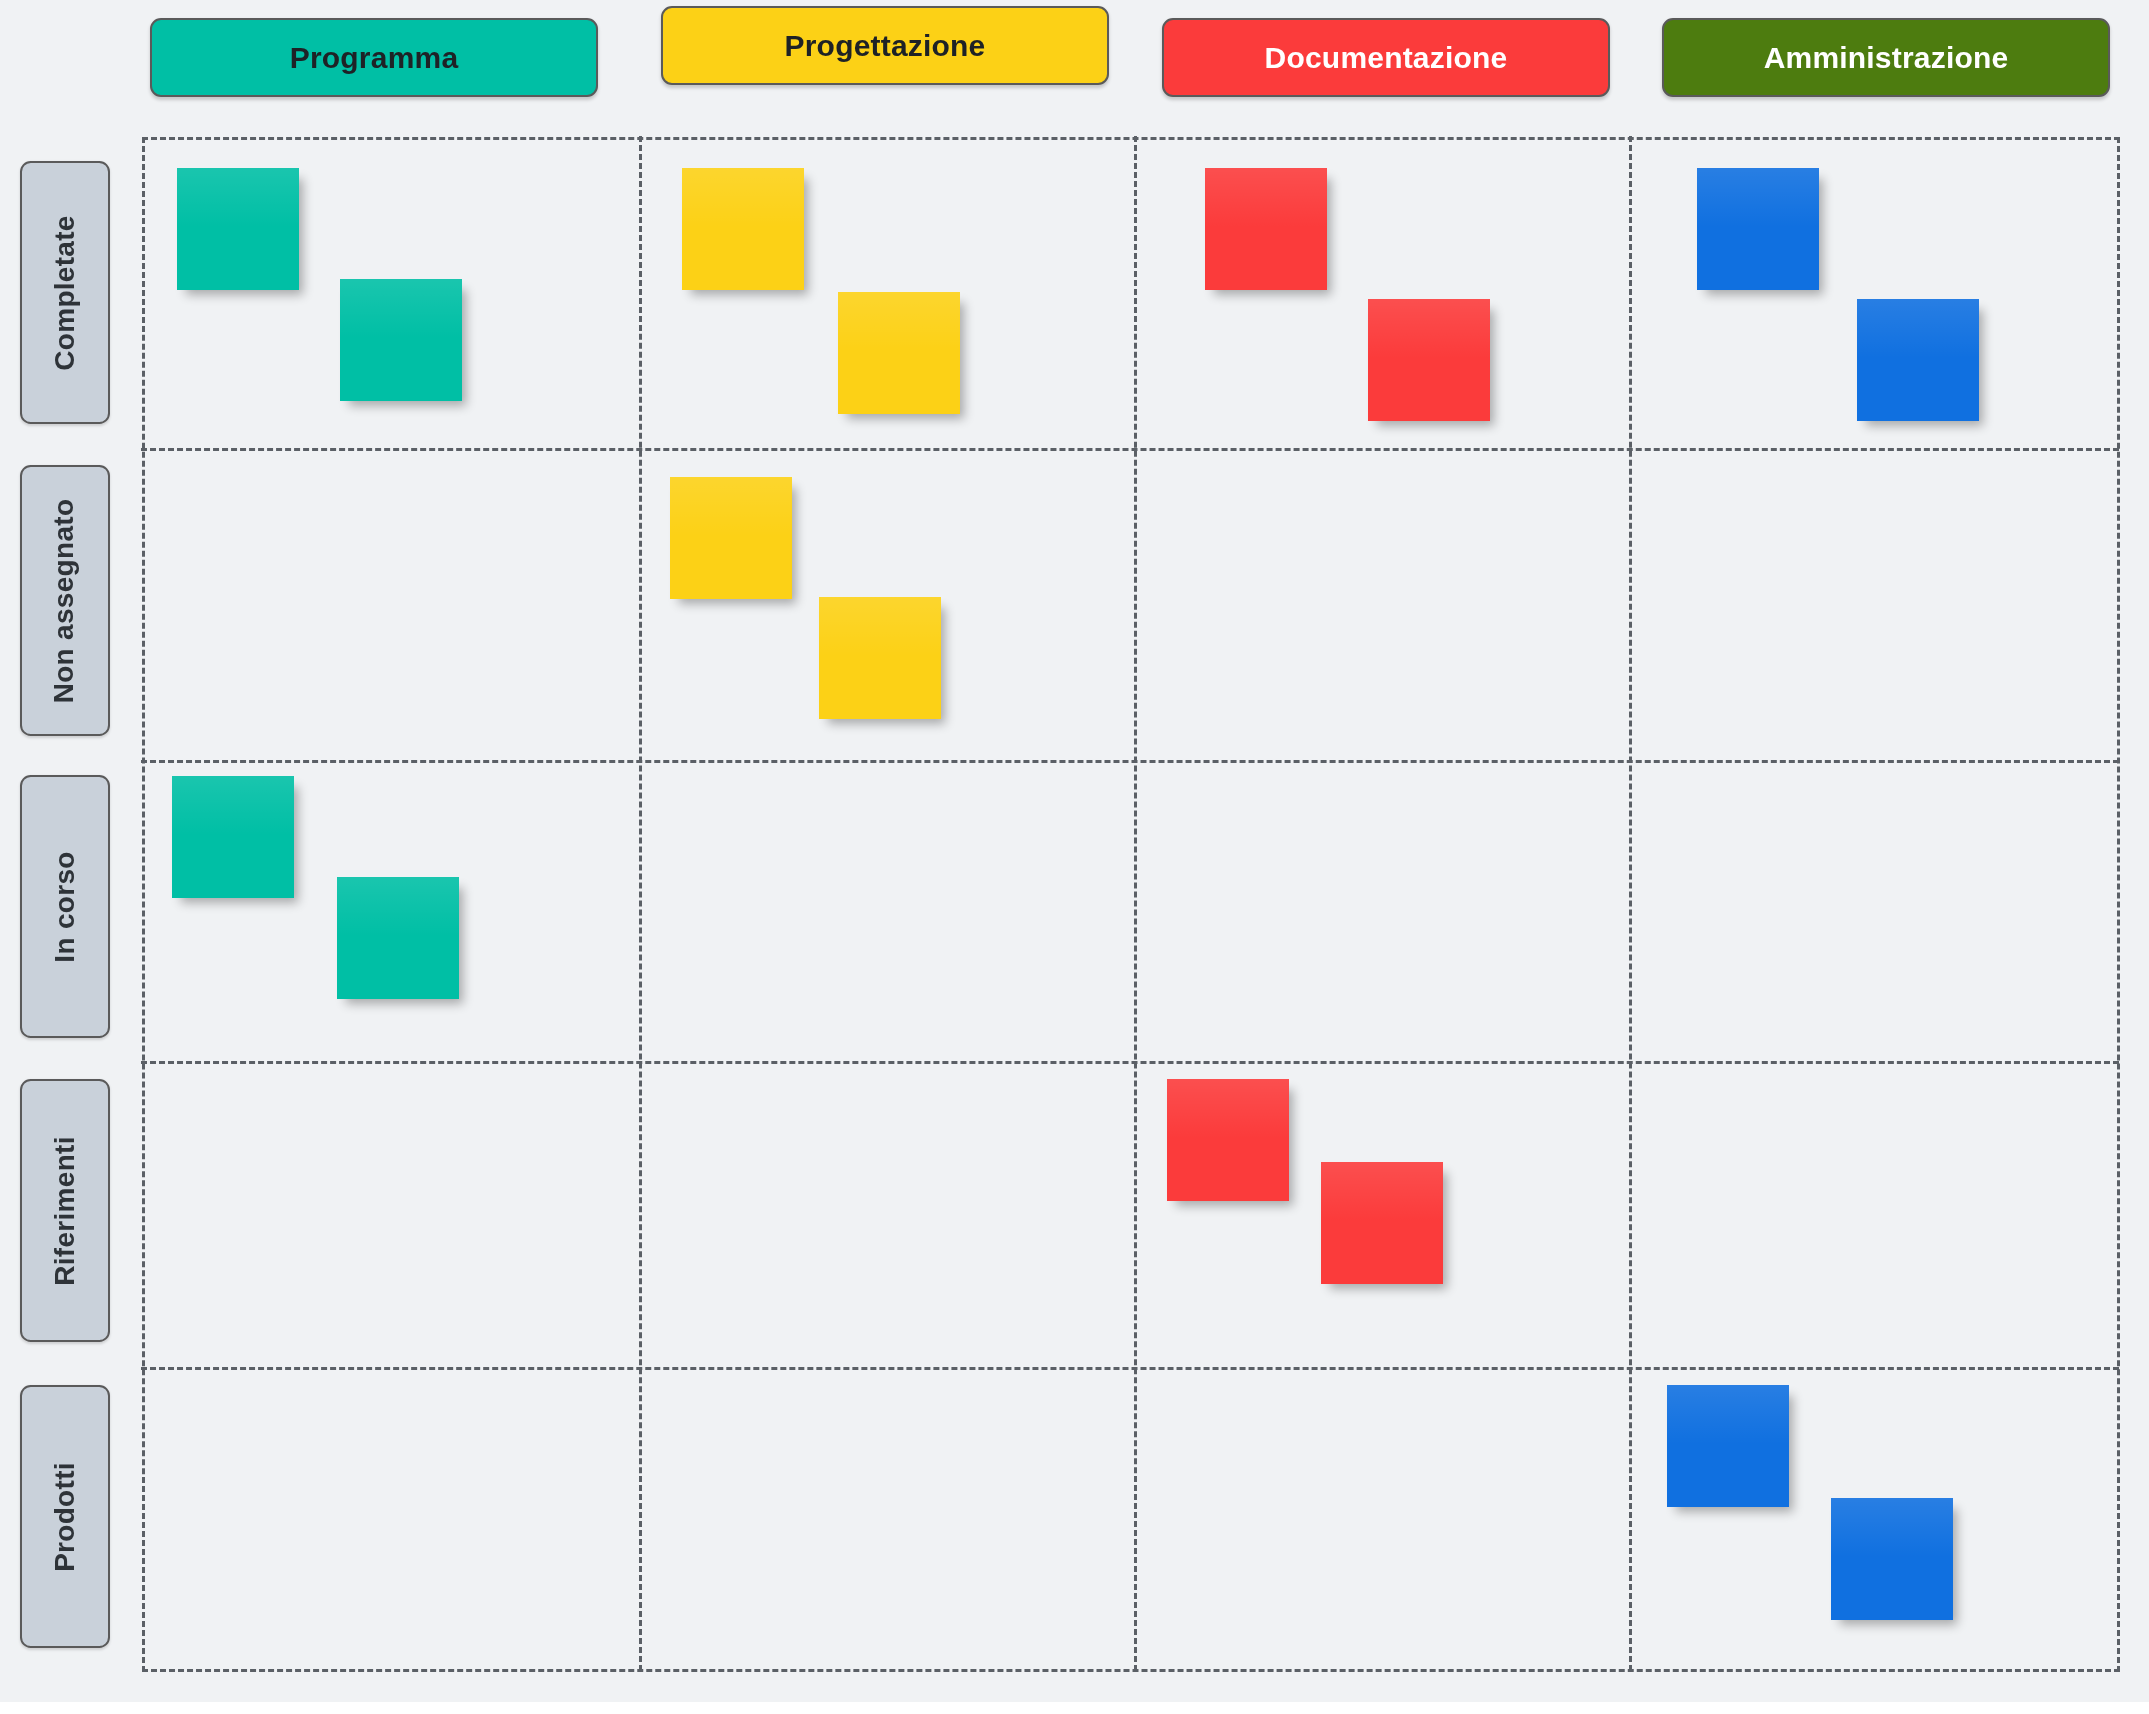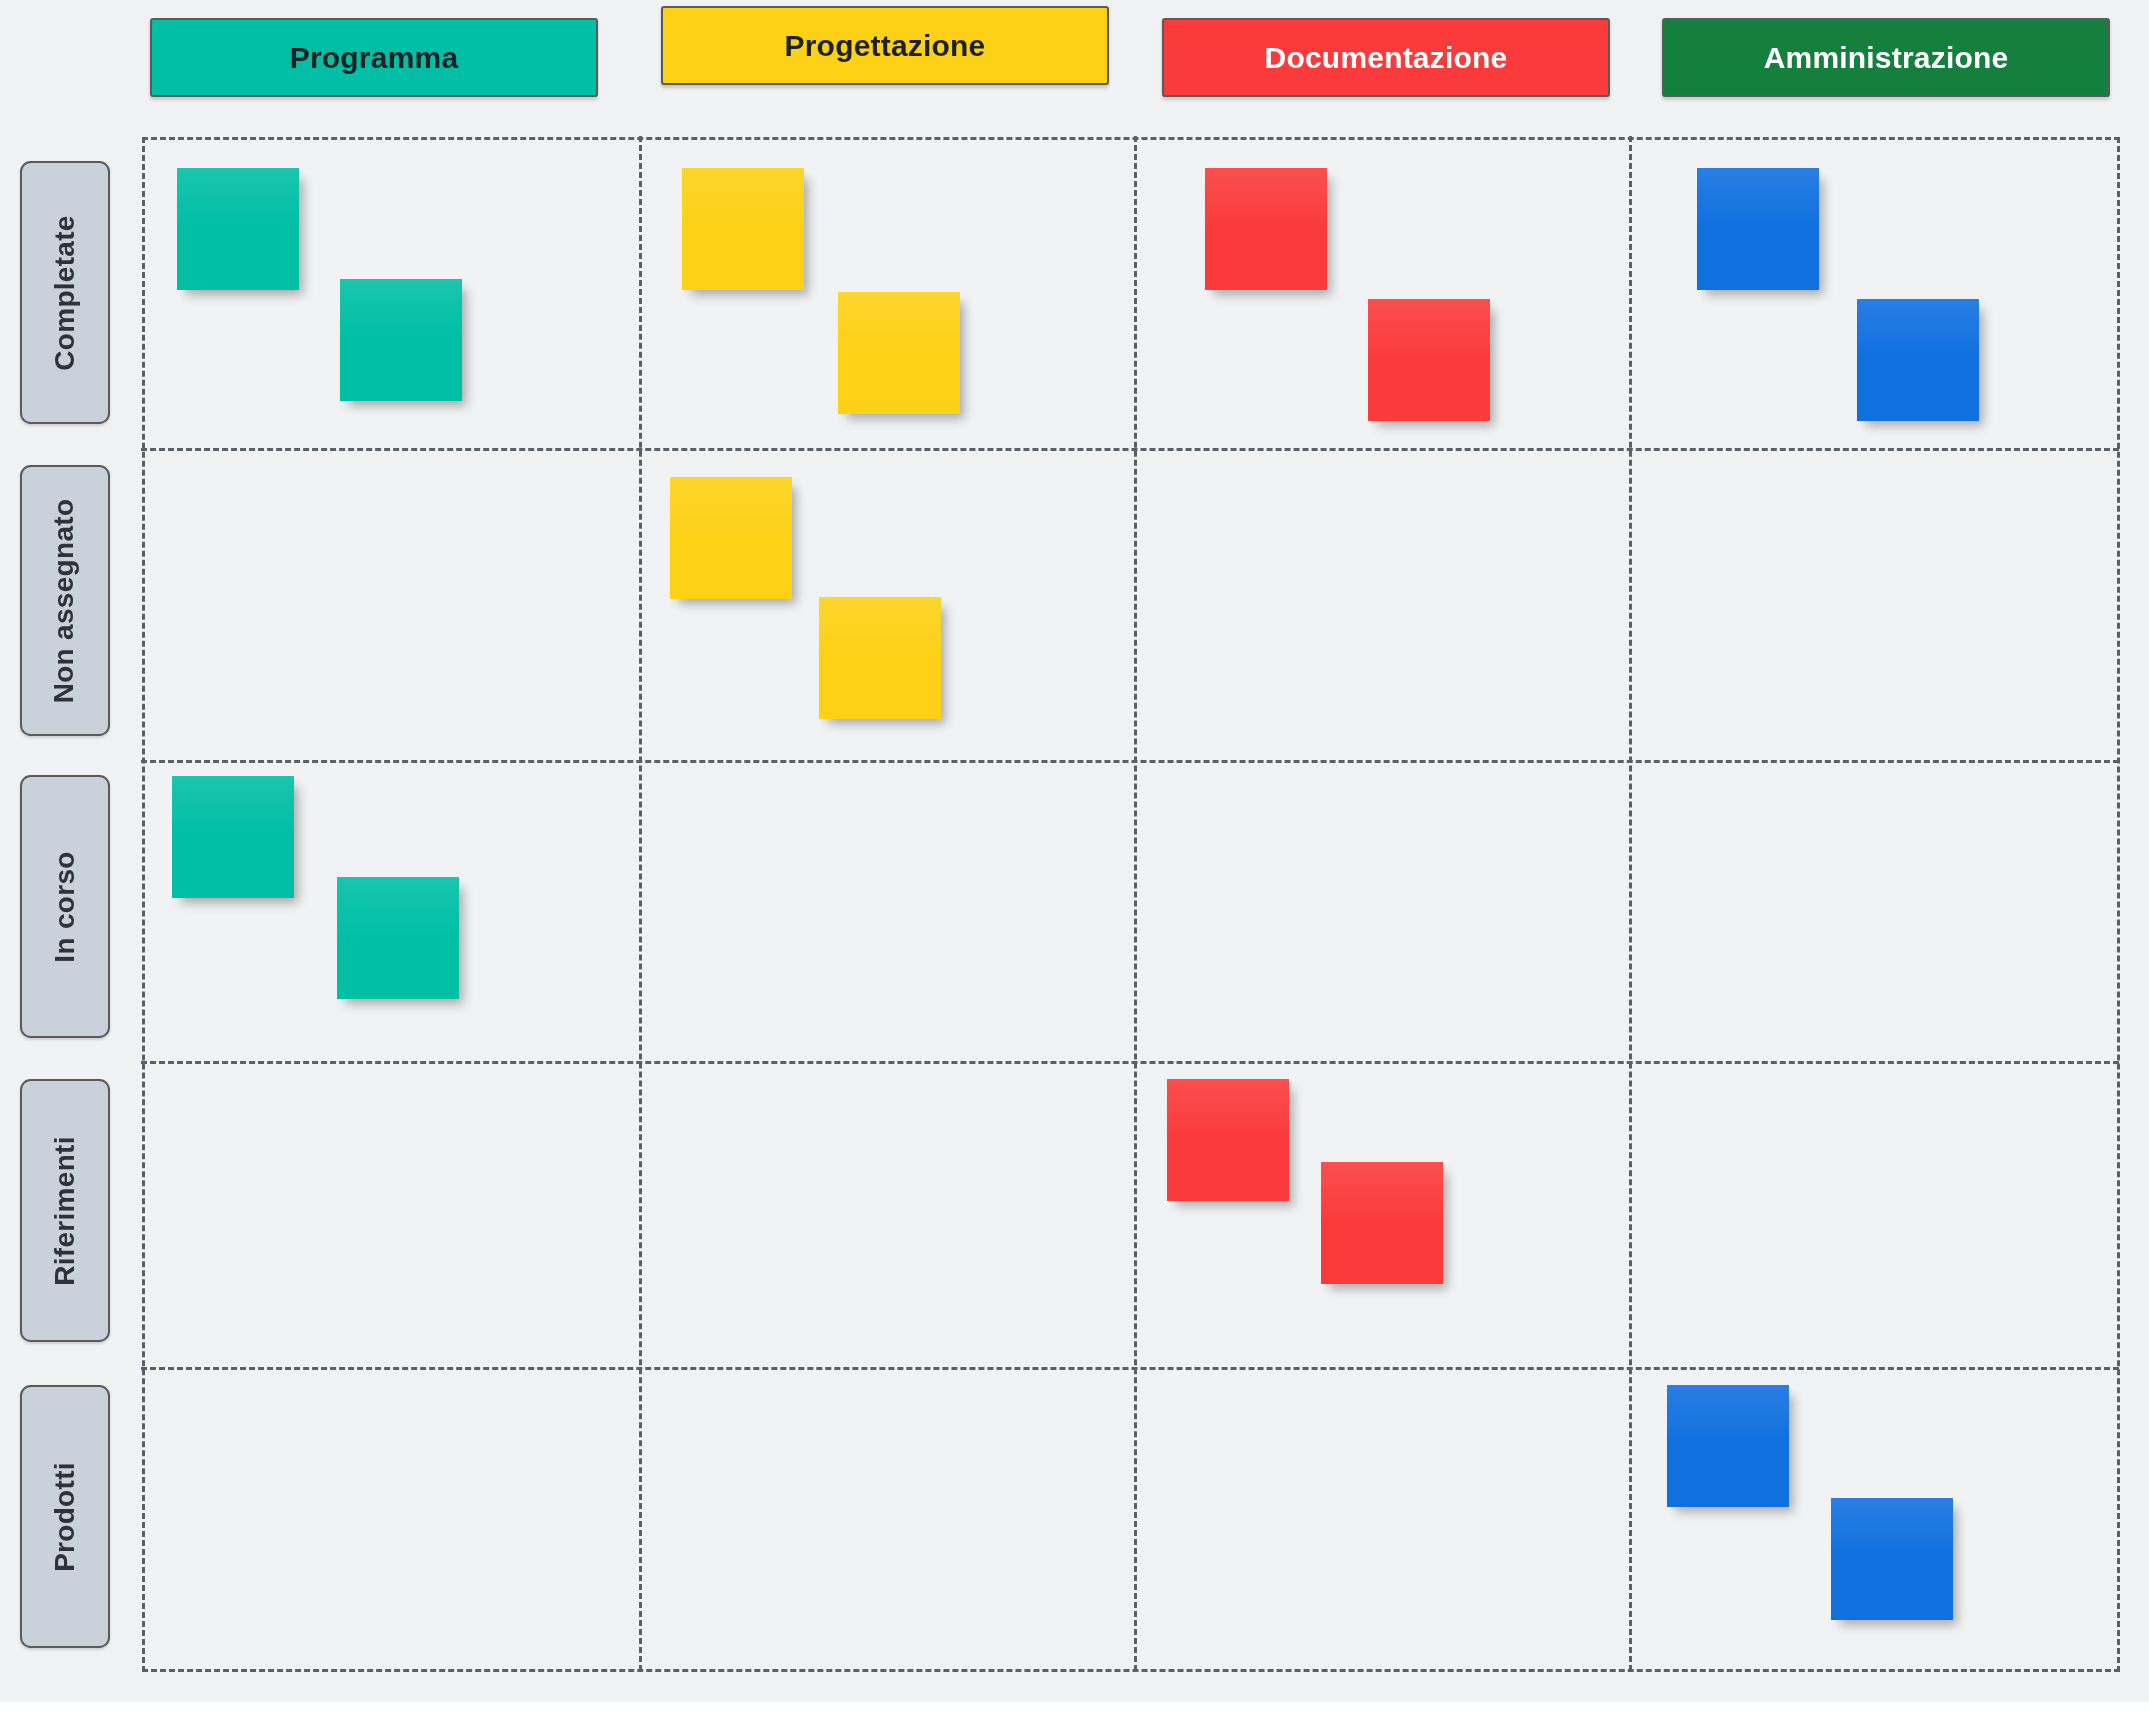--- a/index.html
+++ b/index.html
@@ -14,21 +14,21 @@
     position:relative;
     width:2149px;height:1702px;
     background:#f0f2f4;
   }
 
   
   .col-header{
     position:absolute;
     height:79px;
     border:2.7px solid #5a5a5a;
-    border-radius:3px;
+    border-radius:11px;
     box-sizing:border-box;
     display:flex;align-items:center;justify-content:center;
     font-size:30px;
     font-weight:bold;
     letter-spacing:0.2px;
     box-shadow:0 2.7px 3.6px rgba(0,0,0,0.18);
     user-select:none;
   }
 
   
@@ -103,21 +103,21 @@
   <div id="column-headers">
       <div class="col-header" style="left: 150px; top: 18px; width: 448px; height: 79px; background: rgb(0, 191, 165); color: rgb(30, 34, 38);">
         <span>Programma</span>
       </div>
       <div class="col-header" style="left: 661px; top: 6px; width: 448px; height: 79px; background: rgb(252, 209, 22); color: rgb(30, 34, 38);">
         <span>Progettazione</span>
       </div>
       <div class="col-header" style="left: 1162px; top: 18px; width: 448px; height: 79px; background: rgb(251, 59, 59); color: rgb(255, 255, 255);">
         <span>Documentazione</span>
       </div>
-      <div class="col-header" style="left: 1662px; top: 18px; width: 448px; height: 79px; background: #15803d; color: rgb(255, 255, 255);">
+      <div class="col-header" style="left: 1662px; top: 18px; width: 448px; height: 79px; background: #4d7c0f; color: rgb(255, 255, 255);">
         <span>Amministrazione</span>
       </div>
     </div>
 
   <div id="row-labels">
       <div class="row-label" style="top: 161px; height: 263px; background: rgb(201, 209, 218);">
         <span>Completate</span>
       </div>
       <div class="row-label" style="top: 465px; height: 271px; background: rgb(201, 209, 218);">
         <span>Non assegnato</span>

